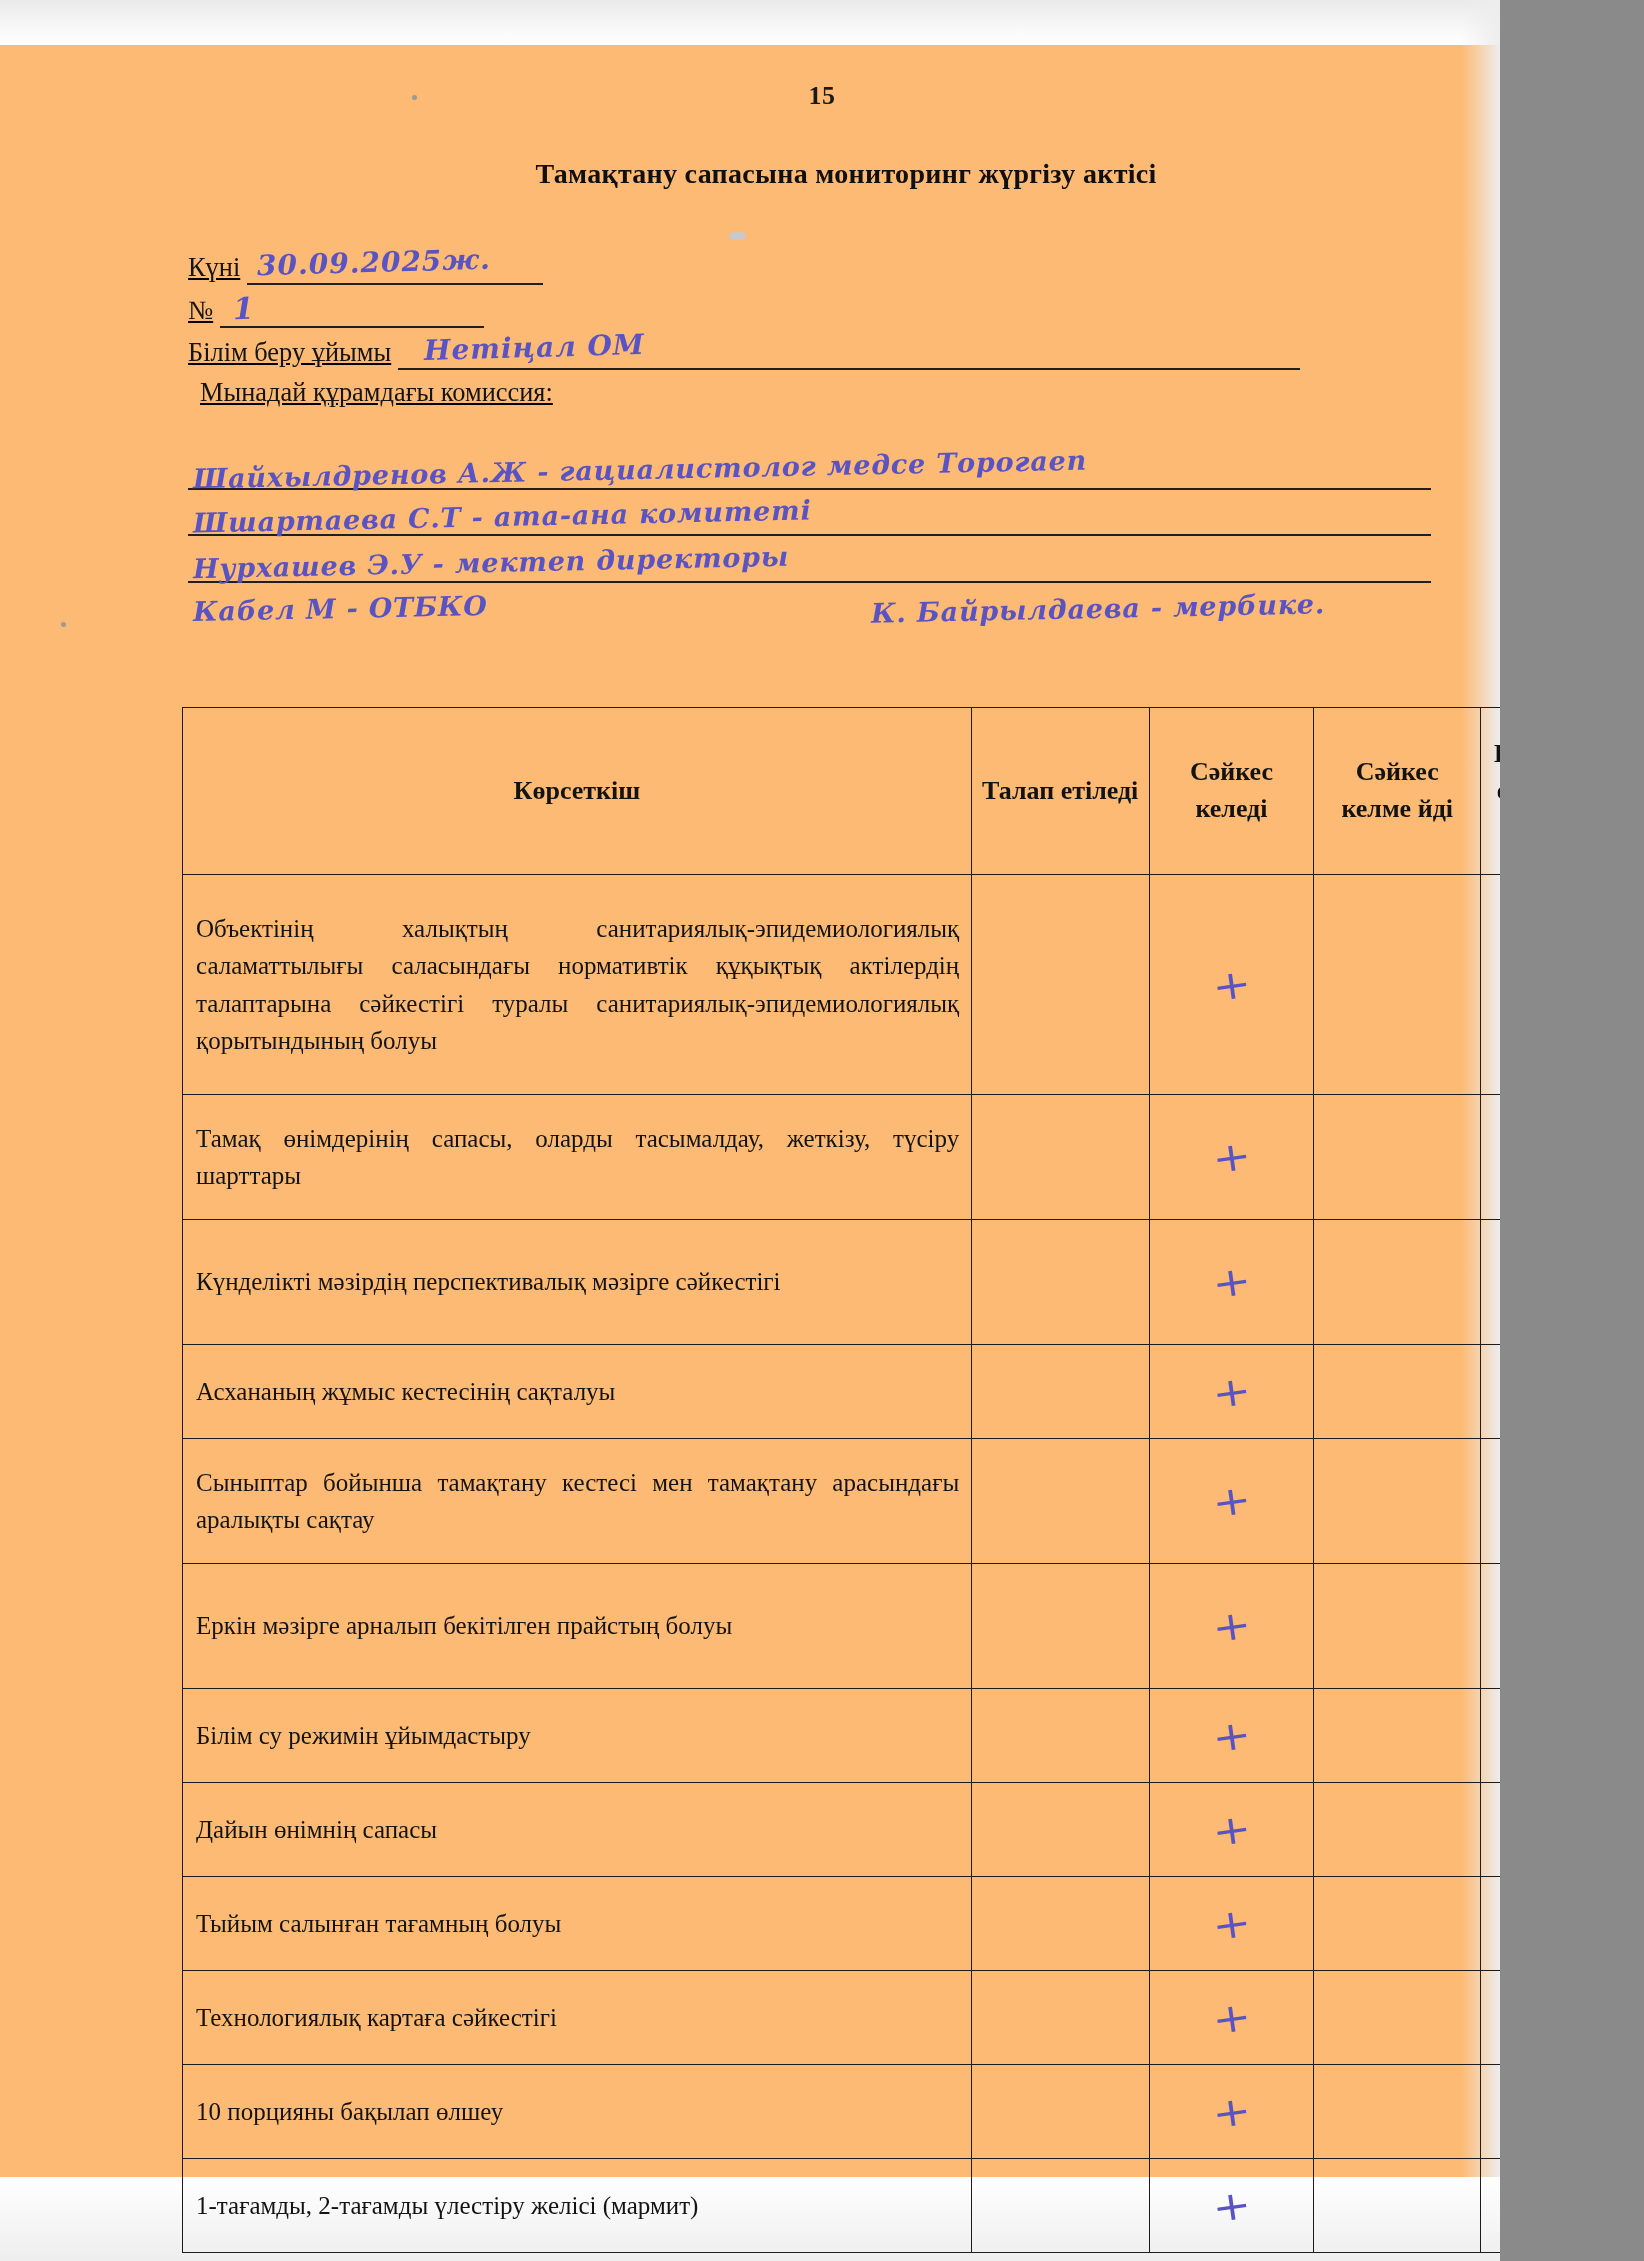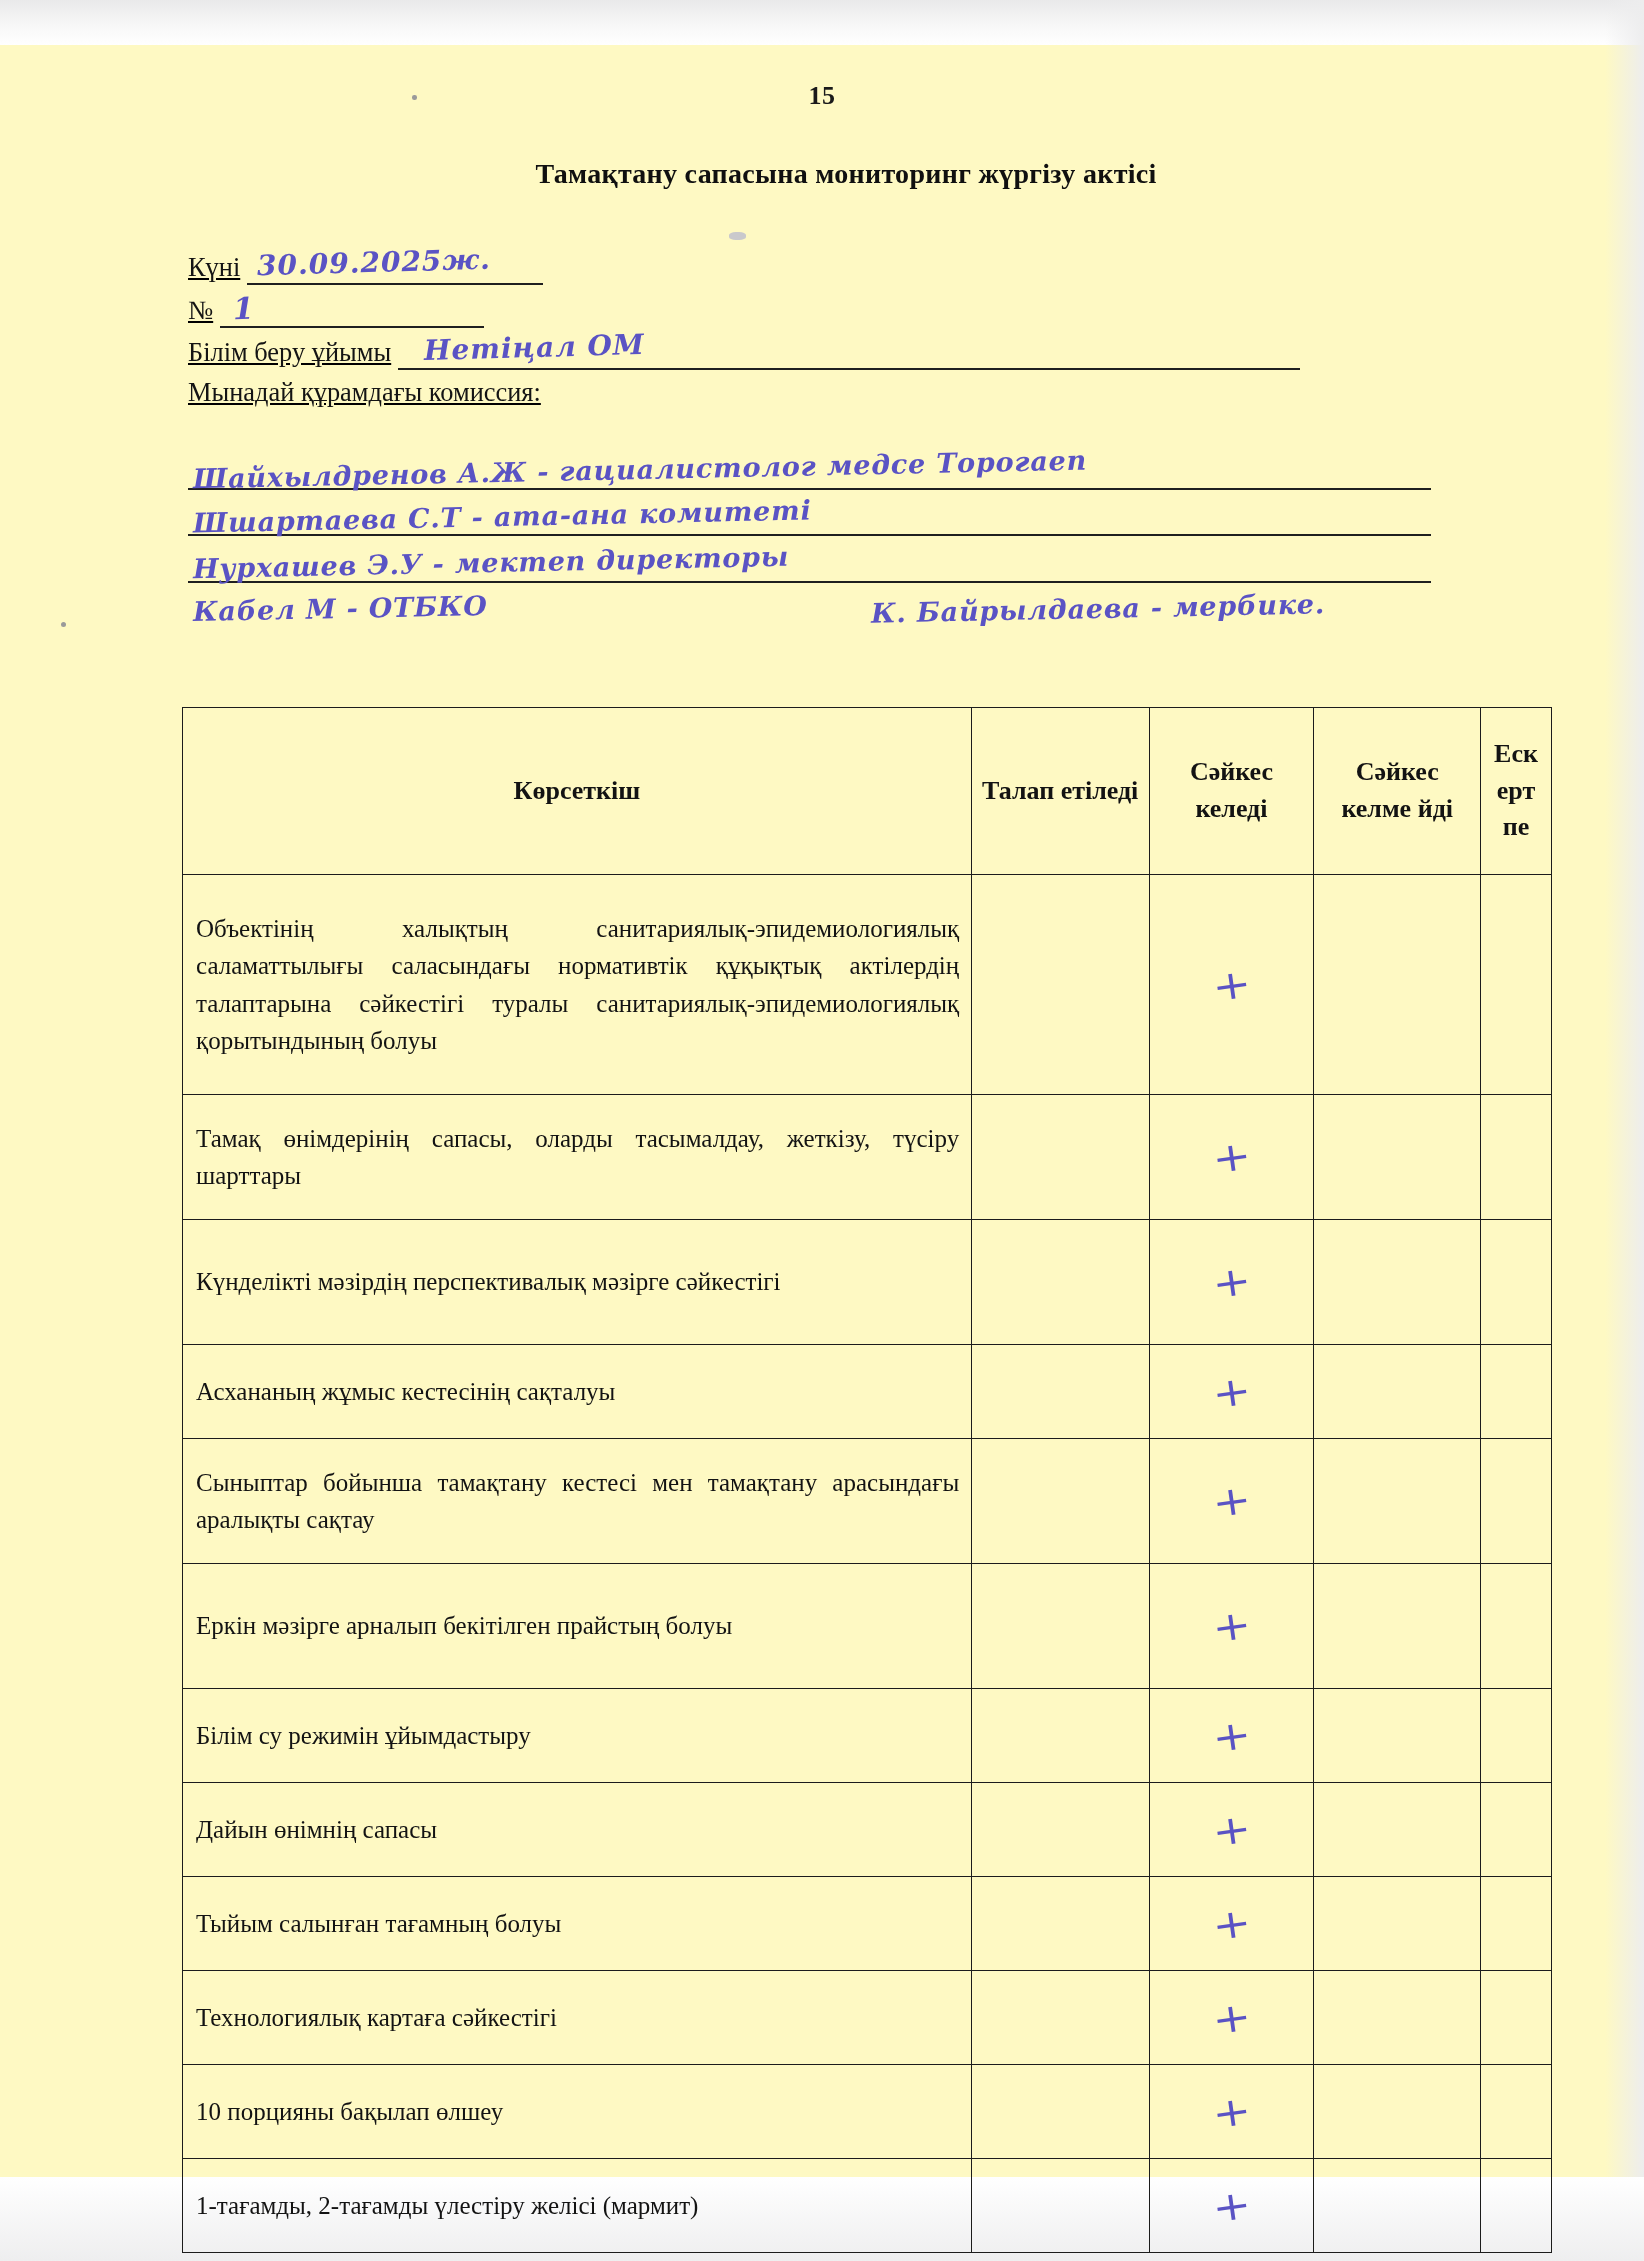--- a/index.html
+++ b/index.html
@@ -5,23 +5,23 @@
   html, body {
     margin: 0;
     padding: 0;
     background: #8a8a8a;
   }
   body {
     font-family: "Liberation Serif", "DejaVu Serif", serif;
   }
   .page {
     position: relative;
-    width: 1644px;
+    width: 1500px;
     height: 2261px;
-    background: #fef9c3;
+    background: #fdba74;
     overflow: hidden;
     box-sizing: border-box;
   }
   
   .scan-shade-top {
     position: absolute;
     top: 0; left: 0; right: 0;
     height: 45px;
     background: linear-gradient(to bottom, #e9e9ea 0%, #f7f7f7 55%, #ffffff 100%);
     pointer-events: none;
@@ -242,21 +242,21 @@
     </div>
 
     <div class="field-row">
       <span class="field-label">Білім беру ұйымы</span>
       <span class="field-line" style="width:902px;">
         <span class="hand hand-org">Нетіңал ОМ</span>
       </span>
     </div>
 
 
-    <div class="field-row" style="height:37px;">
+    <div class="field-row" style="height:37px;margin-left:12px;">
       <span class="field-label">Мынадай құрамдағы комиссия:</span>
     </div>
 
   </div>
 
   <div class="commission-lines">
     <div class="comm-line">
       <span class="hand">Шайхылдренов А.Ж - гациалистолог медсе Торогаеп</span>
     </div>
     <div class="comm-line">

